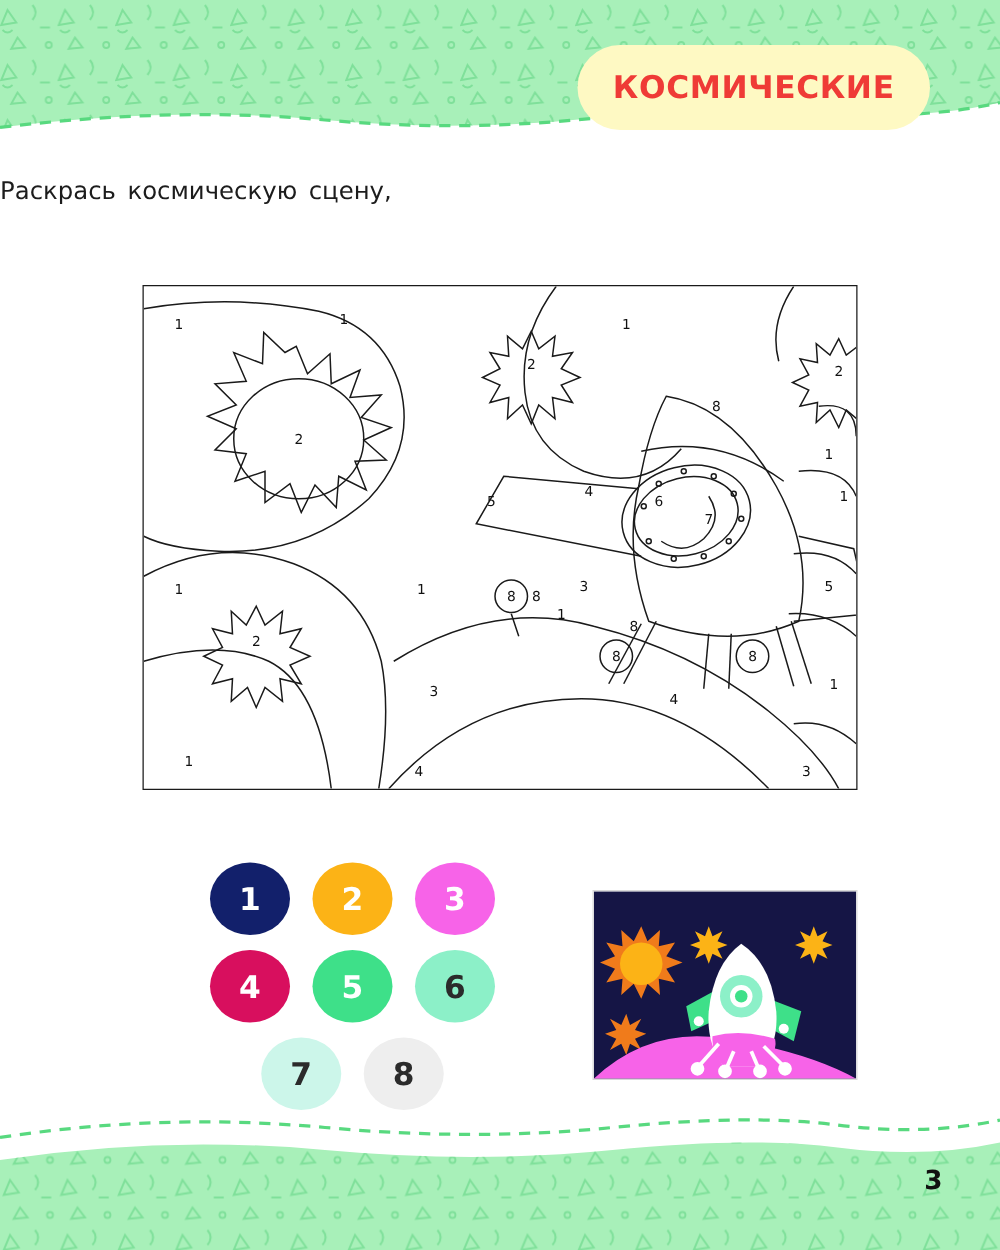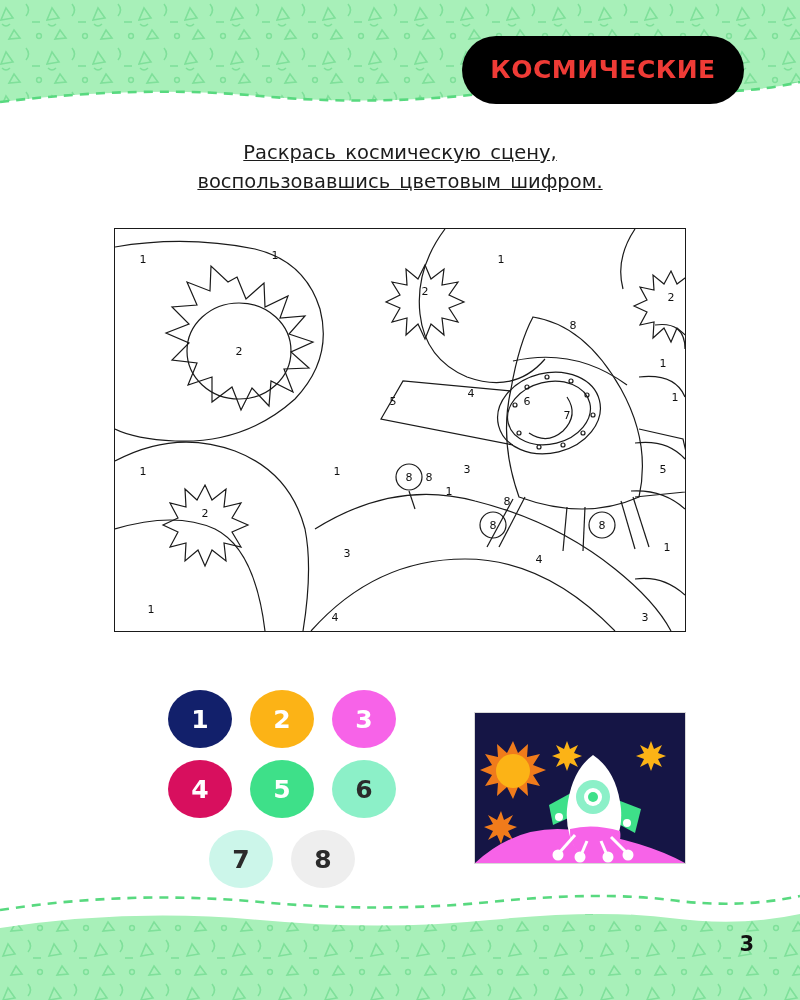--- a/index.html
+++ b/index.html
@@ -32,21 +32,21 @@
 
   .band svg { display: block; }
 
   
   .title-pill {
     position: absolute;
     left: 462px;
     top: 36px;
     width: 282px;
     height: 68px;
-    background: #000000;
+    background: #fef9c3;
     border-radius: 34px;
     display: flex;
     align-items: center;
     justify-content: center;
     flex-direction: column;
     box-shadow: 0 0 0 0 rgba(0,0,0,0);
   }
   .title-pill .line {
     color: #ef3b36;
     font-weight: bold;
@@ -55,26 +55,25 @@
     line-height: 28px;
     text-align: center;
   }
 
   
   .instructions {
     position: absolute;
     left: 0;
     top: 138px;
     width: 800px;
-    text-align: center;
+    text-align: left;
     color: #1c1c1c;
     font-size: 19.5px;
     line-height: 29px;
     word-spacing: 3px;
-    text-decoration: underline;
   }
 
   
   .art-frame {
     position: absolute;
     left: 114px;
     top: 228px;
     width: 572px;
     height: 404px;
     border: 1.6px solid #1a1a1a;
@@ -159,21 +158,20 @@
       <path d="M0,102 q140,-17 260,-6 q110,10 220,-2 q90,-11 180,-4 q80,6 140,-8" fill="none" stroke="#58d97f" stroke-width="2.6" stroke-dasharray="9 7"></path>
     </svg>
   </div>
 
   <div class="title-pill">
     <div class="line">КОСМИЧЕСКИЕ</div>
   </div>
 
   <div class="instructions">
     <div>Раскрась  космическую  сцену,</div>
-    <div>воспользовавшись  цветовым  шифром.</div>
   </div>
 
   <div class="art-frame">
     <svg width="570" height="402" viewBox="0 0 570 402">
       <g fill="none" stroke="#1a1a1a" stroke-width="1.2">
 
         <path d="M0 18 Q70 6 140 20 Q190 32 205 80 Q218 130 180 170 Q130 215 60 212 Q20 210 0 200"></path>
         <path d="M330 0 Q300 40 305 85 Q310 130 352 148 Q400 165 430 130"></path>
         <path d="M520 0 Q500 30 508 60"></path>
         <path d="M540 96 Q570 92 570 120"></path>

